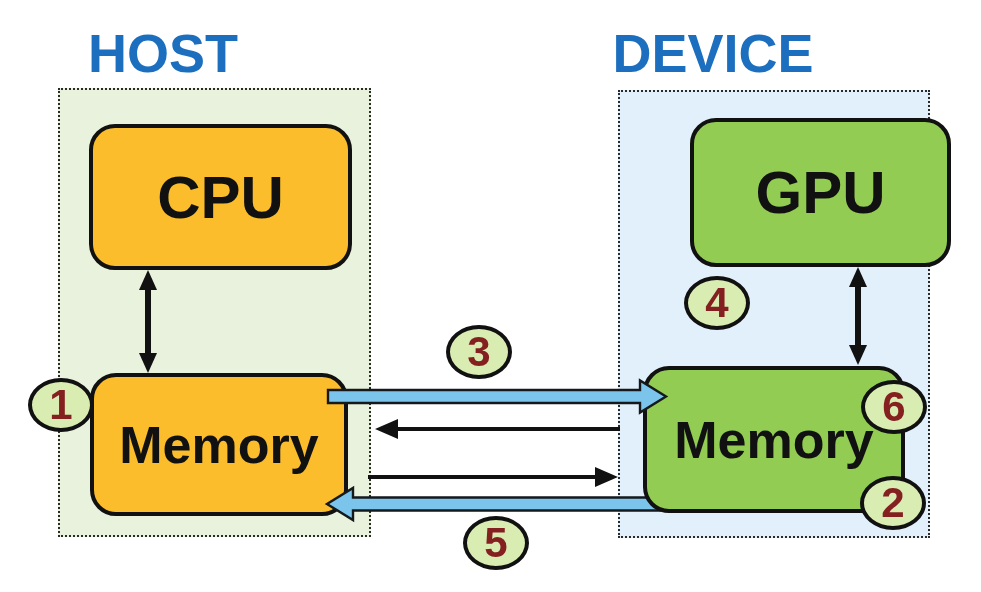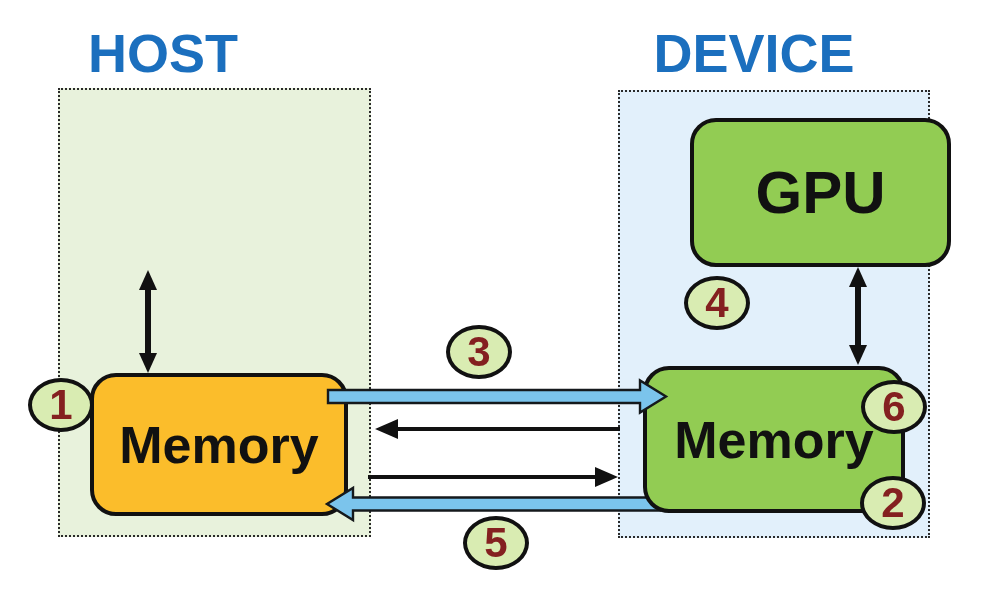--- a/index.html
+++ b/index.html
@@ -36,21 +36,21 @@
     line-height: 62px;
     font-size: 54px;
     font-weight: bold;
     color: var(--title-blue);
     text-align: center;
     letter-spacing: 0px;
     z-index: 2;
     white-space: nowrap;
   }
   #host-title  { left: 58px;  width: 210px; }
-  #device-title{ left: 644px; width: 220px; }
+  #device-title{ left: 603px; width: 220px; }
 
   .node {
     position: absolute;
     box-sizing: border-box;
     border: 4px solid #111111;
     border-radius: 26px;
     display: flex;
     align-items: center;
     justify-content: center;
     font-weight: bold;
@@ -121,20 +121,23 @@
 <body>
 
 <div id="canvas">
 
   <div class="panel" id="host-panel"></div>
   <div class="panel" id="device-panel"></div>
 
   <div class="panel-title" id="host-title">HOST</div>
   <div class="panel-title" id="device-title">DEVICE</div>
 
+  <div class="node orange" id="cpu-box">
+    <span>CPU</span>
+  </div>
   <div class="node green" id="gpu-box">
     <span>GPU</span>
   </div>
   <div class="node orange" id="host-mem">
     <span>Memory</span>
   </div>
 
   <svg class="svg-layer" id="svg-under">
     <polygon class="blue-arrow" points="660,497.5 353,497.5 353,488 327,504 353,520 353,510.5 660,510.5"></polygon>
   </svg>

